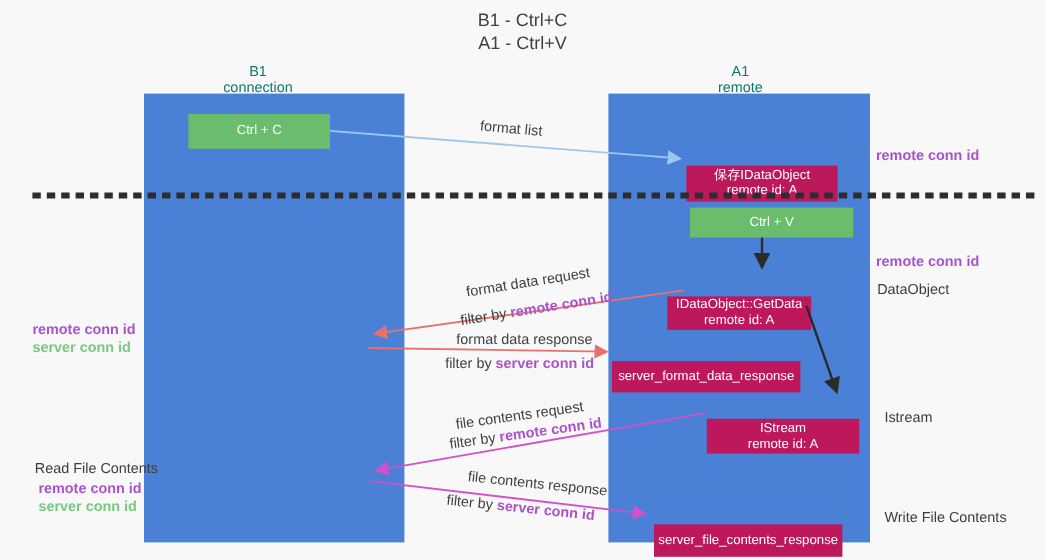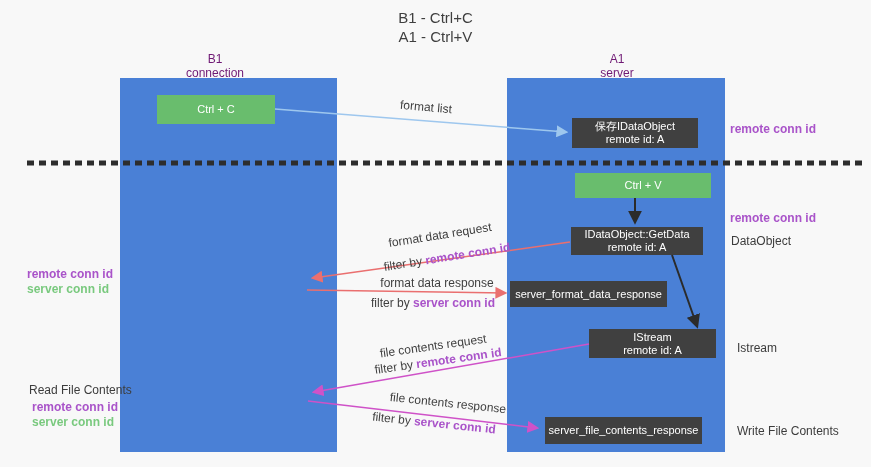--- a/index.html
+++ b/index.html
@@ -1,24 +1,24 @@
 <!DOCTYPE html>
 <html><head>
 <meta charset="utf-8">
 <style>
   html,body{margin:0;padding:0;background:#f8f8f8;font-family:"Liberation Sans",sans-serif;}
   #canvas{position:relative;width:871px;height:467px;background:#f8f8f8;overflow:hidden;}
   .abs{position:absolute;}
   .title{left:0;right:0;top:8px;text-align:center;color:#3f3f3f;font-size:15px;line-height:19px;}
   .lane{background:#4a80d6;}
-  .lane-header{color:#701a75;font-size:12px;line-height:14px;text-align:center;white-space:nowrap;transform:translateX(-50%);}
+  .lane-header{color:#0f766e;font-size:12px;line-height:14px;text-align:center;white-space:nowrap;transform:translateX(-50%);}
   .node{display:flex;flex-direction:column;align-items:center;justify-content:center;
         color:#ffffff;font-size:11px;line-height:13px;text-align:center;white-space:nowrap;}
   .node.green{background:#69bd6d;}
-  .node.orange{background:#404040;}
+  .node.orange{background:#be185d;margin-top:20px;}
   .edge-label{white-space:nowrap;font-size:12px;color:#3f3f3f;
               transform:translate(-50%,-50%) rotate(var(--r,0deg));}
   .edge-label .id{font-weight:bold;color:#a953c9;}
   .side-label{white-space:nowrap;font-size:12px;color:#3c3c3c;}
   .side-label.purple{color:#a953c9;font-weight:bold;}
   .side-label.green{color:#79c97e;font-weight:bold;}
   svg.overlay{position:absolute;left:0;top:0;pointer-events:none;}
 </style>
 </head>
 <body>
@@ -29,37 +29,37 @@
     <div>B1 - Ctrl+C</div>
     <div>A1 - Ctrl+V</div>
   </div>
 
   <div class="abs lane-header" style="left:215px;top:52px;">
     <div>B1</div>
     <div>connection</div>
   </div>
   <div class="abs lane-header" style="left:617px;top:52px;">
     <div>A1</div>
-    <div>server</div>
+    <div>remote</div>
   </div>
 
   <div class="abs lane" style="left:120px;top:78px;width:217px;height:374px;"></div>
   <div class="abs lane" style="left:507px;top:78px;width:218px;height:374px;"></div>
 
   <div class="abs node green" style="left:157px;top:95px;width:118px;height:29px;">
     <div>Ctrl + C</div>
   </div>
   <div class="abs node orange" style="left:572px;top:118px;width:126px;height:30px;">
     <div>保存IDataObject</div>
     <div>remote id: A</div>
   </div>
   <div class="abs node green" style="left:575px;top:173px;width:136px;height:25px;">
     <div>Ctrl + V</div>
   </div>
-  <div class="abs node orange" style="left:571px;top:227px;width:132px;height:28px;">
+  <div class="abs node orange" style="left:556px;top:227px;width:120px;height:28px;">
     <div>IDataObject::GetData</div>
     <div>remote id: A</div>
   </div>
   <div class="abs node orange" style="left:510px;top:281px;width:157px;height:26px;">
     <div>server_format_data_response</div>
   </div>
   <div class="abs node orange" style="left:589px;top:329px;width:127px;height:29px;">
     <div>IStream</div>
     <div>remote id: A</div>
   </div>

